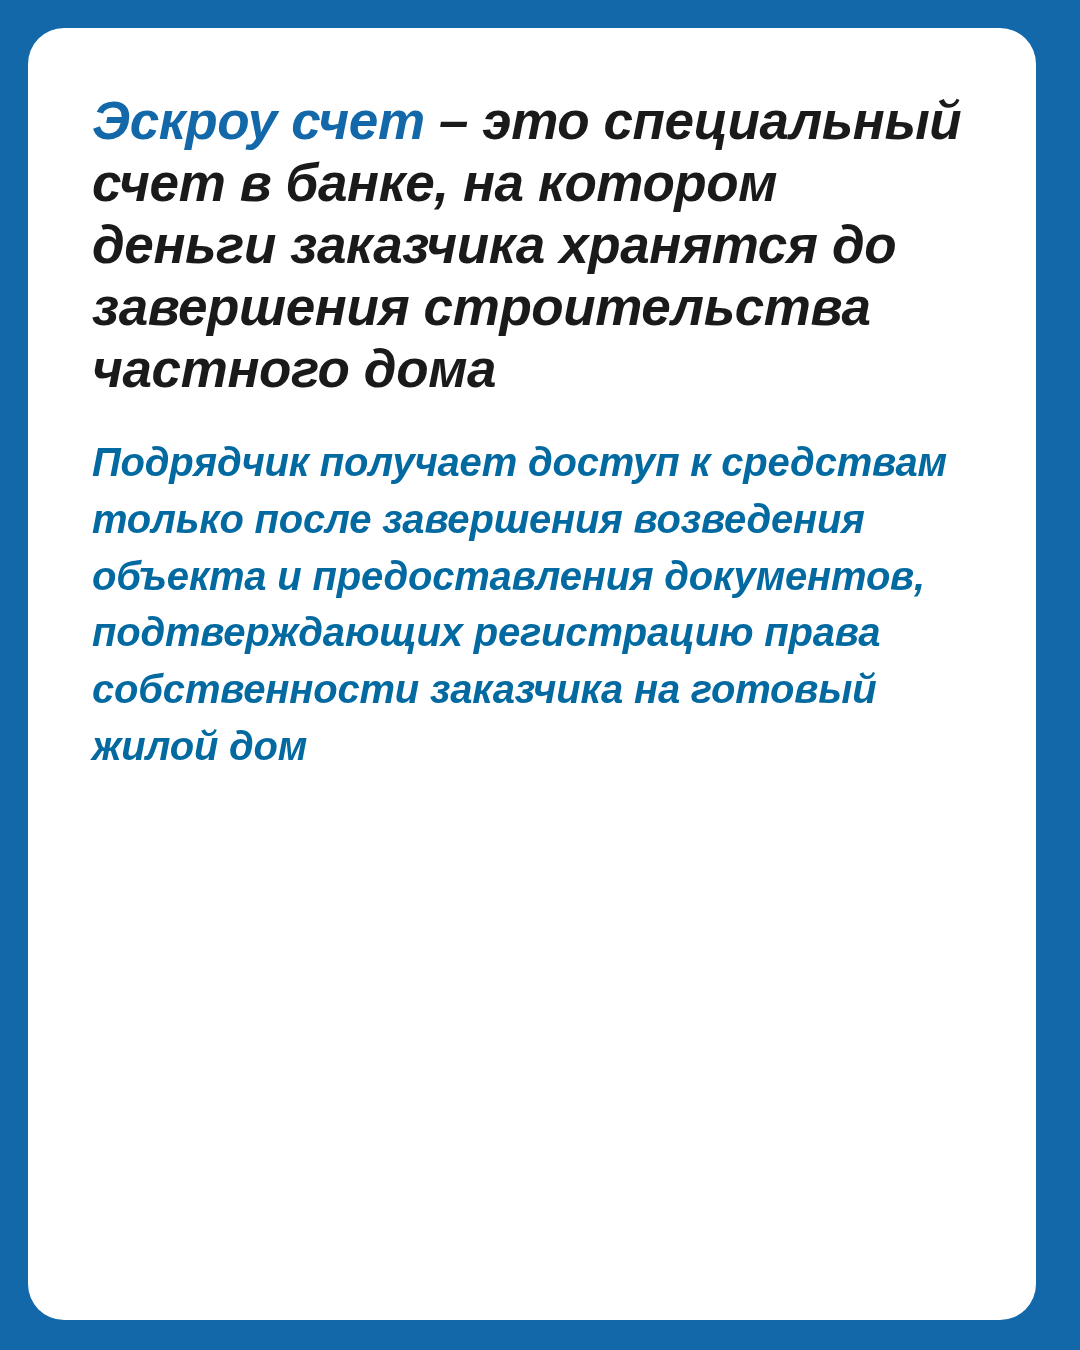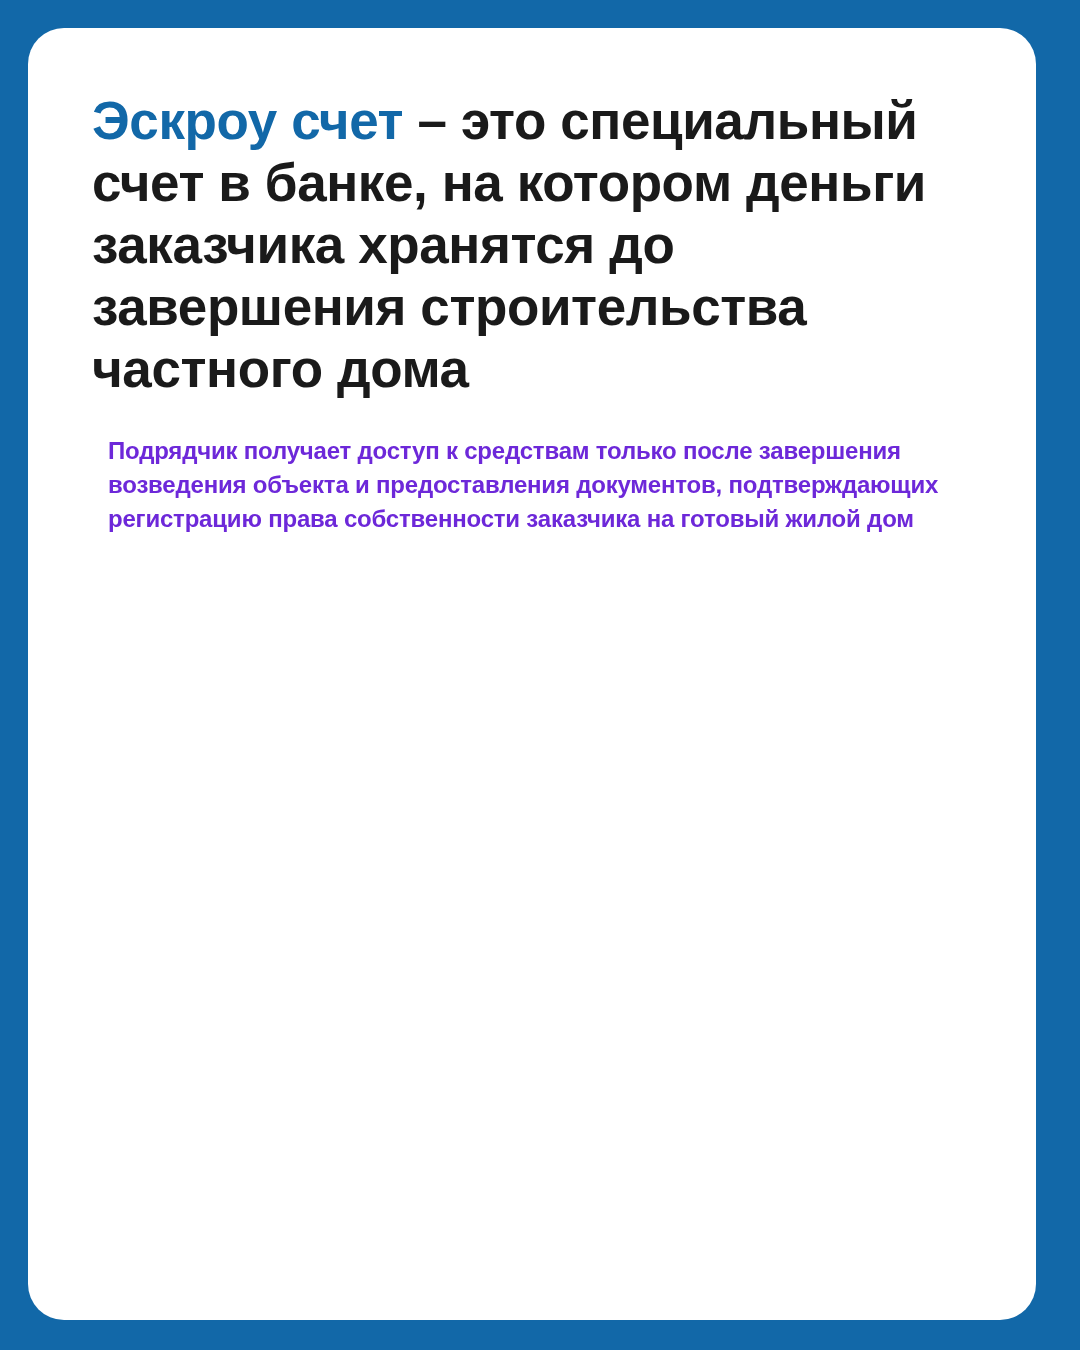--- a/index.html
+++ b/index.html
@@ -13,20 +13,21 @@
     font-family: "Liberation Sans", sans-serif;
     overflow: hidden;
   }
   .slide {
     position: relative;
     width: 1080px;
     height: 1350px;
     background: #1268a8;
     box-sizing: border-box;
     padding: 28px 44px 30px 28px;
+    font-style: italic;
   }
   .card {
     position: relative;
     width: 100%;
     height: 100%;
     background: #ffffff;
     border-radius: 36px;
     box-sizing: border-box;
     padding: 62px 64px 0 64px;
     overflow: hidden;
@@ -36,25 +37,25 @@
     font-size: 53px;
     line-height: 1.17;
     font-weight: bold;
     color: #1a1a1a;
     letter-spacing: -0.4px;
   }
   .headline .accent {
     color: #1268a8;
   }
   .body-text {
-    margin: 34px 0 0 16px;
-    font-size: 24px;
+    margin: 34px 0 0 0;
+    font-size: 40px;
     line-height: 1.42;
     font-weight: bold;
-    color: #6d28d9;
+    color: #0369a1;
     letter-spacing: -0.2px;
     max-width: 900px;
   }
 </style>
 </head>
 <body>
 
 <div class="slide">
   <div class="card">
     <h1 class="headline"><span class="accent">Эскроу счет</span><span> – это специальный счет в банке, на котором деньги заказчика хранятся до завершения строительства частного дома</span></h1>

